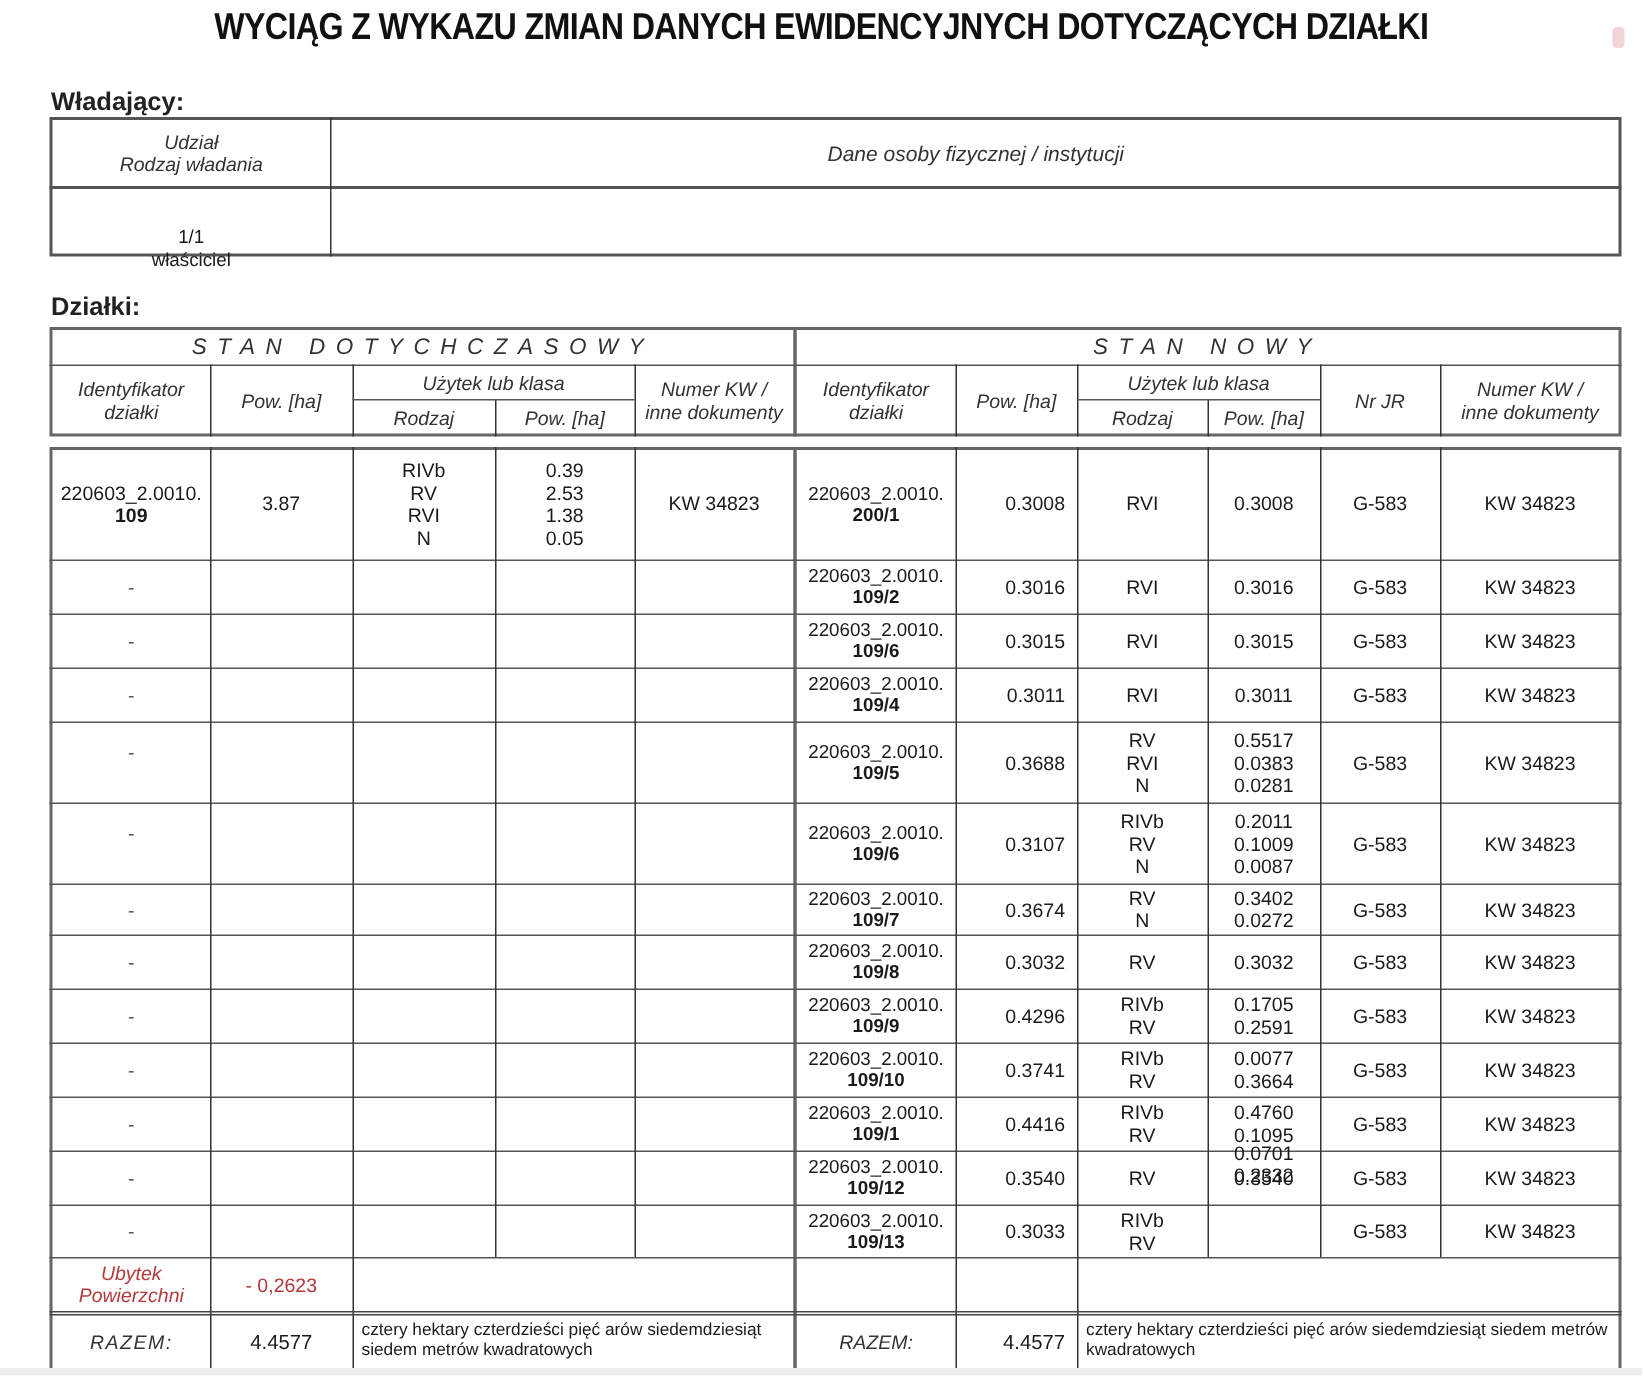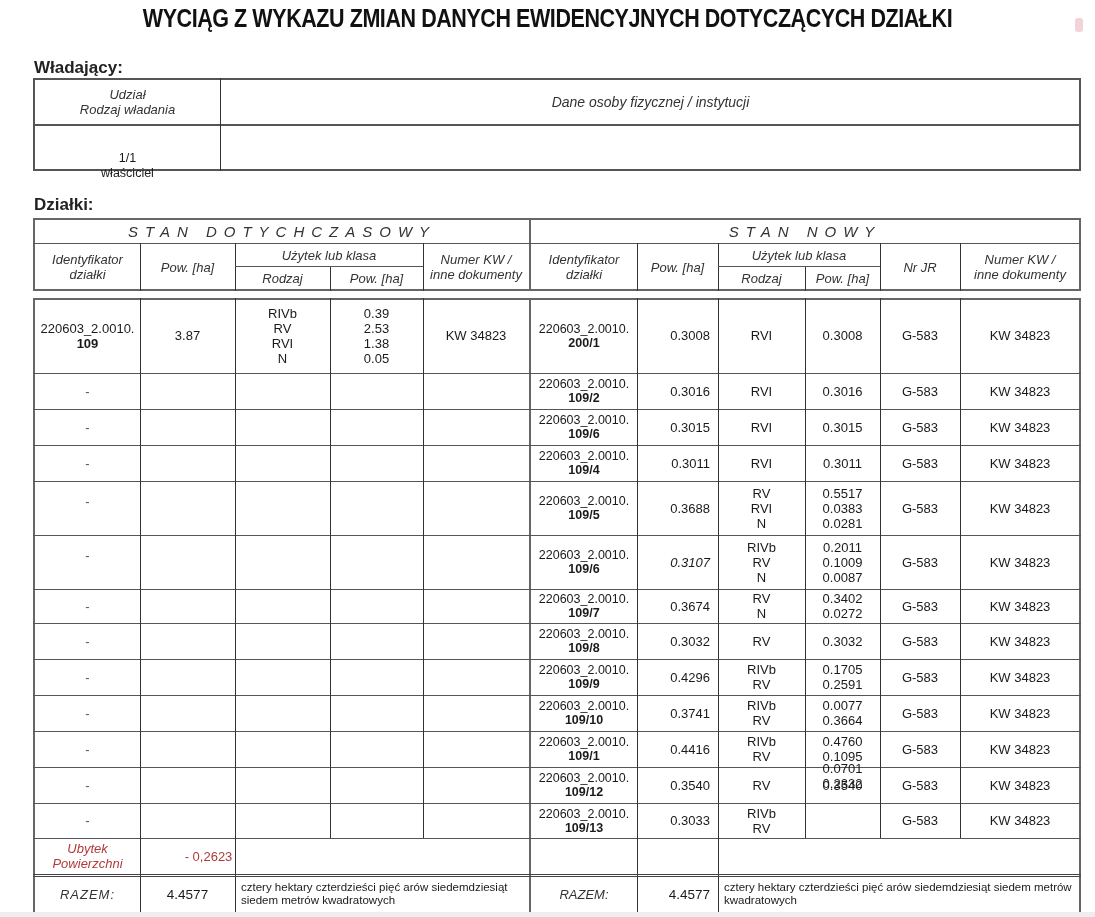--- a/index.html
+++ b/index.html
@@ -275,21 +275,21 @@
     </div>
     <div class="cell" style="left:880px; top:481px; width:80px; height:54px;">G-583</div>
     <div class="cell" style="left:960px; top:481px; width:120px; height:54px;">KW 34823</div>
     <div class="cell dash" style="left:35px; top:535px; width:105px; height:40px;">-</div>
     <div class="cell" style="left:531px; top:535px; width:106px; height:54px; font-size:12.5px; line-height:14px;">
       <div class="stack">
         <span>220603_2.0010.</span>
         <span class="bold">109/6</span>
       </div>
     </div>
-    <div class="cell right" style="left:637px; top:535px; width:81px; height:54px;font-style:italic;">0.3107</div>
+    <div class="cell right" style="left:637px; top:535px; width:81px; height:54px;">0.3107</div>
     <div class="cell" style="left:718px; top:535px; width:87px; height:54px;">
       <div class="stack">
         <span>RIVb</span>
         <span>RV</span>
         <span>N</span>
       </div>
     </div>
     <div class="cell" style="left:805px; top:535px; width:75px; height:54px;">
       <div class="stack">
         <span>0.2011</span>
@@ -452,21 +452,21 @@
     <div class="vline" style="left:140px; top:838px; height:76px;"></div>
     <div class="vline" style="left:235px; top:838px; height:76px;"></div>
     <div class="vline" style="left:637px; top:838px; height:76px;"></div>
     <div class="vline" style="left:718px; top:838px; height:76px;"></div>
     <div class="cell ital red" style="left:35px; top:838px; width:105px; height:36px;">
       <div class="stack">
         <span>Ubytek</span>
         <span>Powierzchni</span>
       </div>
     </div>
-    <div class="cell red" style="left:140px; top:838px; width:95px; height:36px;margin-left:21px;">- 0,2623</div>
+    <div class="cell red" style="left:140px; top:838px; width:95px; height:36px;">- 0,2623</div>
     <div class="hline" style="left:33px; top:874px; width:1048px; border-top:3px double #444;"></div>
     <div class="cell ital" style="left:35px; top:877px; width:105px; height:34px; letter-spacing:1px;">RAZEM:</div>
     <div class="cell" style="left:140px; top:877px; width:95px; height:34px; font-size:13.5px;">4.4577</div>
     <div class="cell small" style="left:235px; top:877px; width:294px; height:34px;">cztery hektary   czterdzieści pięć arów   siedemdziesiąt siedem metrów kwadratowych</div>
     <div class="cell ital" style="left:531px; top:877px; width:106px; height:34px;">RAZEM:</div>
     <div class="cell right" style="left:637px; top:877px; width:81px; height:34px; font-size:13.5px;">4.4577</div>
     <div class="cell small" style="left:718px; top:877px; width:362px; height:34px;">cztery hektary   czterdzieści pięć arów   siedemdziesiąt siedem metrów kwadratowych</div>
   </div>
 
 <div class="abs bottom-band"></div>

